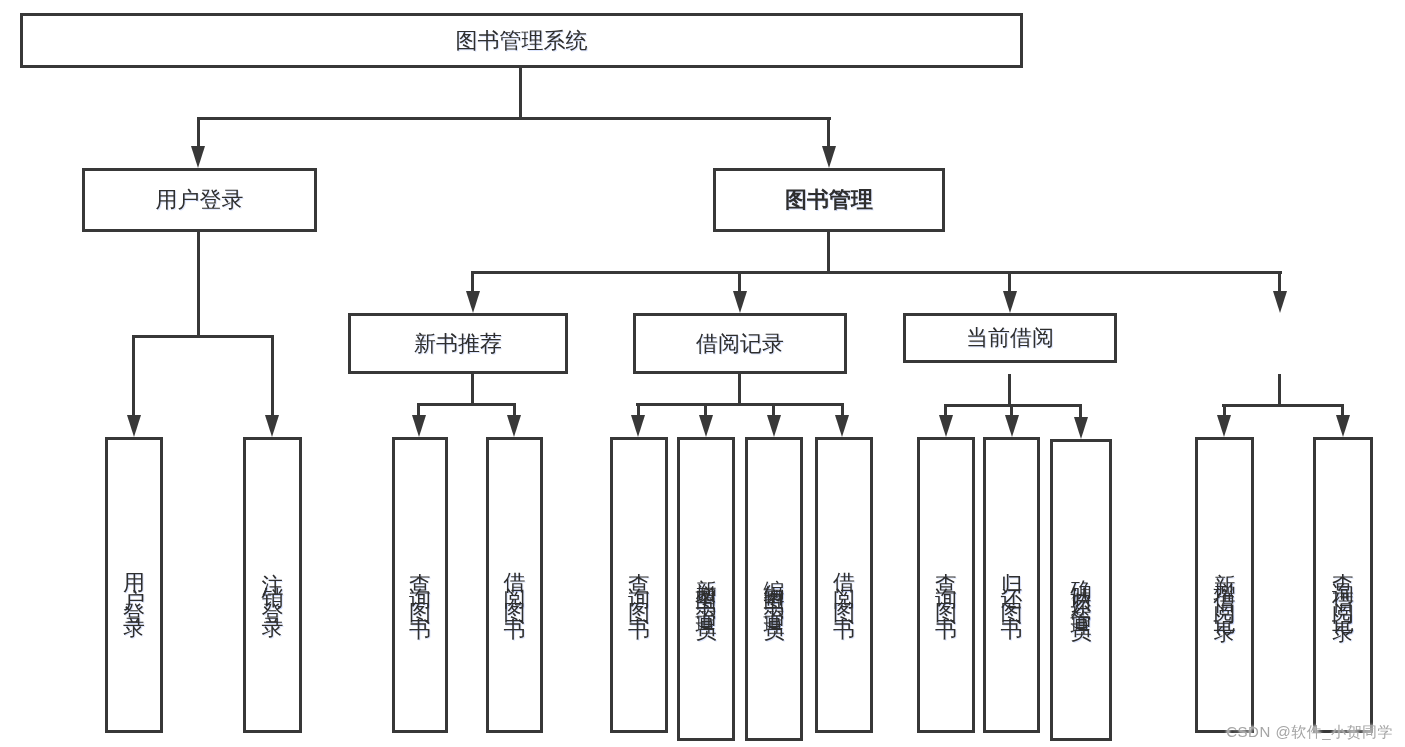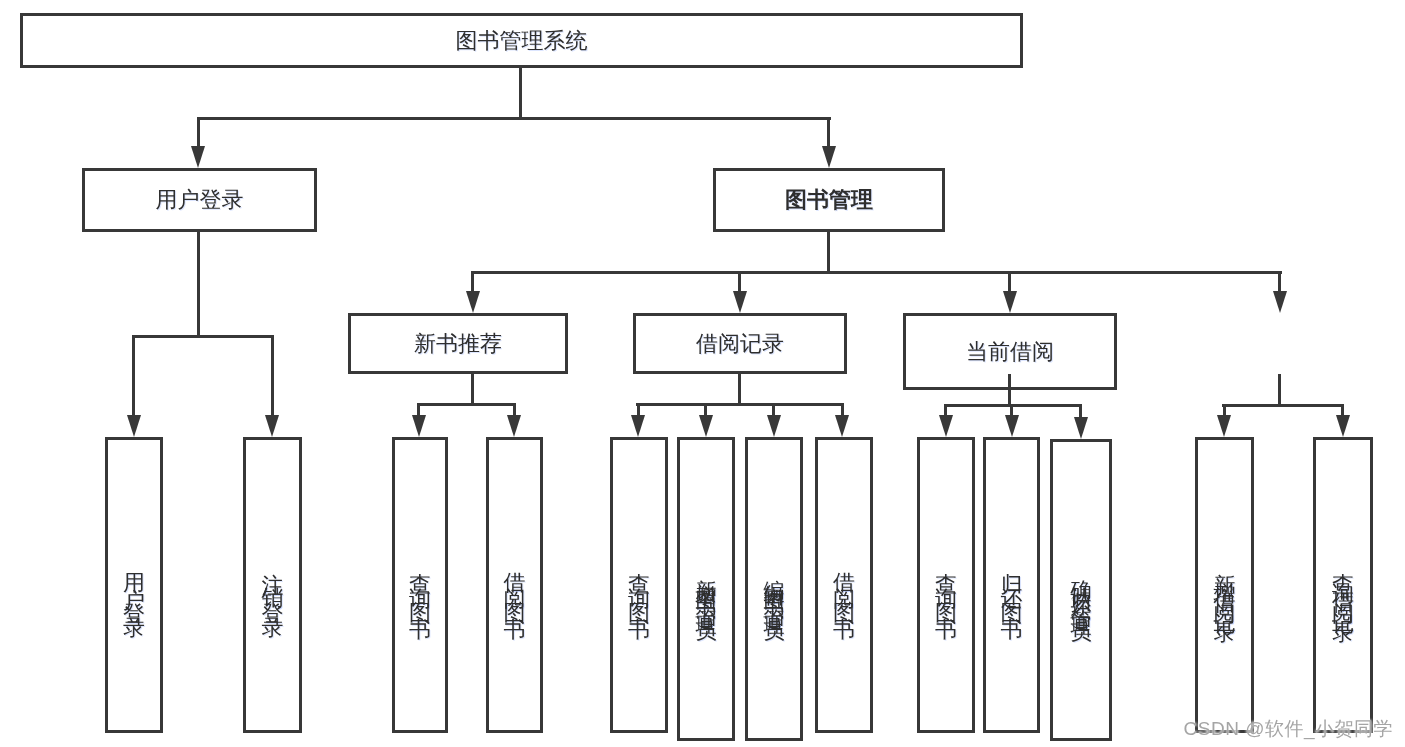--- a/index.html
+++ b/index.html
@@ -31,21 +31,21 @@
   .vline{width:3px;}
   .hline{height:3px;}
   .arrow{
     position:absolute;width:0;height:0;
     border-left:7px solid transparent;
     border-right:7px solid transparent;
     border-top:22px solid var(--line);
   }
   #watermark{
     position:absolute;right:12px;bottom:5px;
-    font-size:19px;color:#a5a5a5;letter-spacing:0.5px;z-index:5;
+    font-size:15px;color:#a5a5a5;letter-spacing:0.5px;z-index:5;
     text-shadow:0 0 3px #ffffff,0 0 3px #ffffff;
     white-space:nowrap;
   }
 </style>
 </head>
 <body>
 
 <div id="canvas">
 
   <div class="box" style="left:20px;top:13px;width:1003px;height:55px;">
@@ -61,21 +61,21 @@
   </div>
 
   <div class="box" style="left:348px;top:313px;width:220px;height:61px;">
     <span class="lbl">新书推荐</span>
   </div>
 
   <div class="box" style="left:633px;top:313px;width:214px;height:61px;">
     <span class="lbl">借阅记录</span>
   </div>
 
-  <div class="box" style="left:903px;top:313px;width:214px;height:77px;">
+  <div class="box" style="left:903px;top:313px;width:214px;height:50px;">
     <span class="lbl">当前借阅</span>
   </div>
 
 
   <div class="box leaf ls-wide" style="left:105px;top:437px;width:58px;height:296px;">
     <span class="lbl">用户登录</span>
   </div>
   <div class="box leaf ls-wide" style="left:243px;top:437px;width:59px;height:296px;">
     <span class="lbl">注销登录</span>
   </div>

